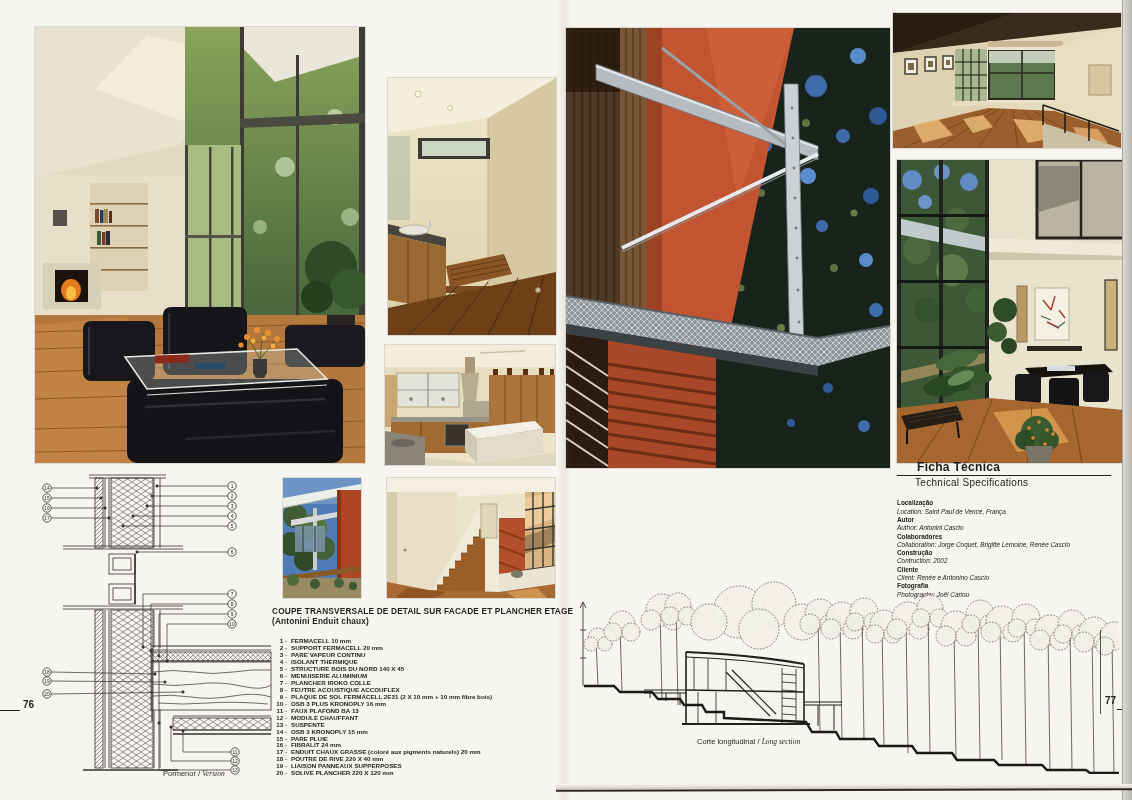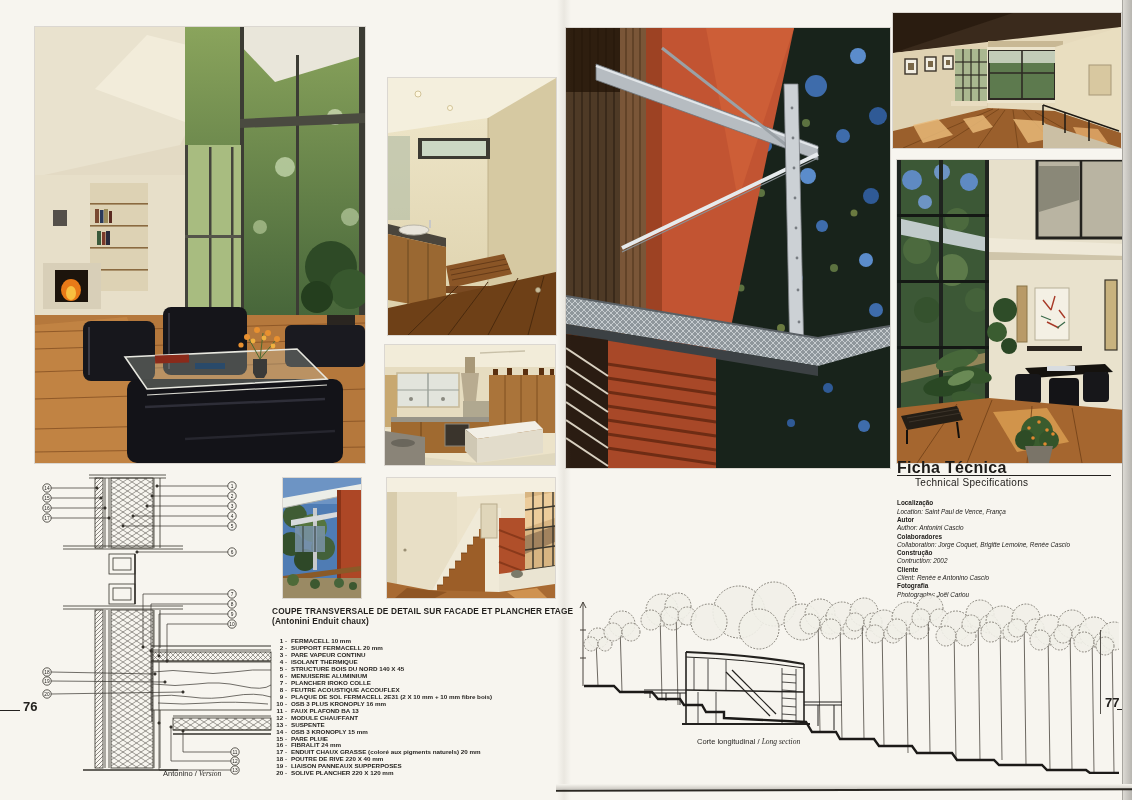--- a/index.html
+++ b/index.html
@@ -9,31 +9,31 @@
   .photo{position:absolute;overflow:hidden;outline:0.5px solid rgba(60,50,40,.15);}
   .photo svg{display:block;width:100%;height:100%;}
   
   #legend{position:absolute;left:272px;top:607px;width:296px;color:#201e1b;}
   .mat-title{font-size:8.3px;font-weight:bold;line-height:9.6px;letter-spacing:.15px;white-space:nowrap;}
   .mat-items{margin-top:12px;}
   .mat-row{display:grid;grid-template-columns:15px 1fr;column-gap:4px;font-size:6.25px;font-weight:bold;line-height:6.95px;white-space:nowrap;}
   .mat-num{text-align:right;}
   
   #tech{position:absolute;left:897px;top:461px;width:214px;color:#1d1b18;}
-  .tech-title-pt{font-size:16px;font-weight:bold;letter-spacing:.3px;line-height:13px;}
+  .tech-title-pt{font-size:12px;font-weight:bold;letter-spacing:.3px;line-height:13px;margin-left:20px;}
   .tech-rule{height:1.4px;background:#23211e;margin:1px 0 1px 0;}
   .tech-title-en{font-size:10px;letter-spacing:.3px;line-height:12px;margin-left:18px;}
   .tech-fields{margin-top:10px;}
   .tech-label{font-size:6.4px;font-weight:bold;line-height:8.3px;}
   .tech-value{font-size:6.4px;font-style:italic;line-height:8.3px;}
   
   .cap{position:absolute;font-size:7.5px;color:#2a2825;white-space:nowrap;text-align:center;}
   .cap .it{font-style:italic;font-family:"Liberation Serif",serif;}
   
-  .pagenum{position:absolute;font-size:13px;font-weight:bold;color:#23211e;}
+  .pagenum{position:absolute;font-size:10px;font-weight:bold;color:#23211e;}
   .rule-h{position:absolute;background:#23211e;}
   .rule-v{position:absolute;background:#8a8780;}
   
   #right-edge{position:absolute;right:0;top:0;width:9px;height:800px;background:linear-gradient(90deg,#dcdad4,#b7b5b0);}
   #right-edge-line{position:absolute;right:9px;top:0;width:1.5px;height:800px;background:#a8a6a0;}
   #bottom-edge{position:absolute;left:556px;top:789px;width:576px;height:2px;background:#2a2722;transform:rotate(-.15deg);}
   #bottom-edge-soft{position:absolute;left:556px;top:784px;width:576px;height:5px;background:linear-gradient(#f7f5ef,#cfccc5);}
   #gutter{position:absolute;left:557px;top:0;width:14px;height:800px;background:linear-gradient(90deg,rgba(120,110,95,0),rgba(120,110,95,.10),rgba(120,110,95,0));}
 </style>
 </head>
@@ -507,21 +507,21 @@
           <circle cx="202" cy="291" r="4.2" fill="#f7f5ef" stroke="#35322c" stroke-width=".8"></circle>
             <text x="202" y="292.7">12</text>
           <circle cx="202" cy="300" r="4.2" fill="#f7f5ef" stroke="#35322c" stroke-width=".8"></circle>
             <text x="202" y="301.7">13</text>
         </g>
       </g>
     </svg>
   </div>
 
   <div class="cap" style="left:163px;top:769px;">
-    <span>Antonino / </span><span class="it">Version</span>
+    <span>Pormenor / </span><span class="it">Version</span>
   </div>
 
   <div id="legend">
     <div class="mat-title">COUPE TRANSVERSALE DE DETAIL SUR FACADE ET PLANCHER ETAGE</div>
     <div class="mat-title">(Antonini Enduit chaux)</div>
     <div class="mat-items">
       <div class="mat-row">
           <span class="mat-num">1 -</span>
           <span>FERMACELL 10 mm</span>
         </div>

